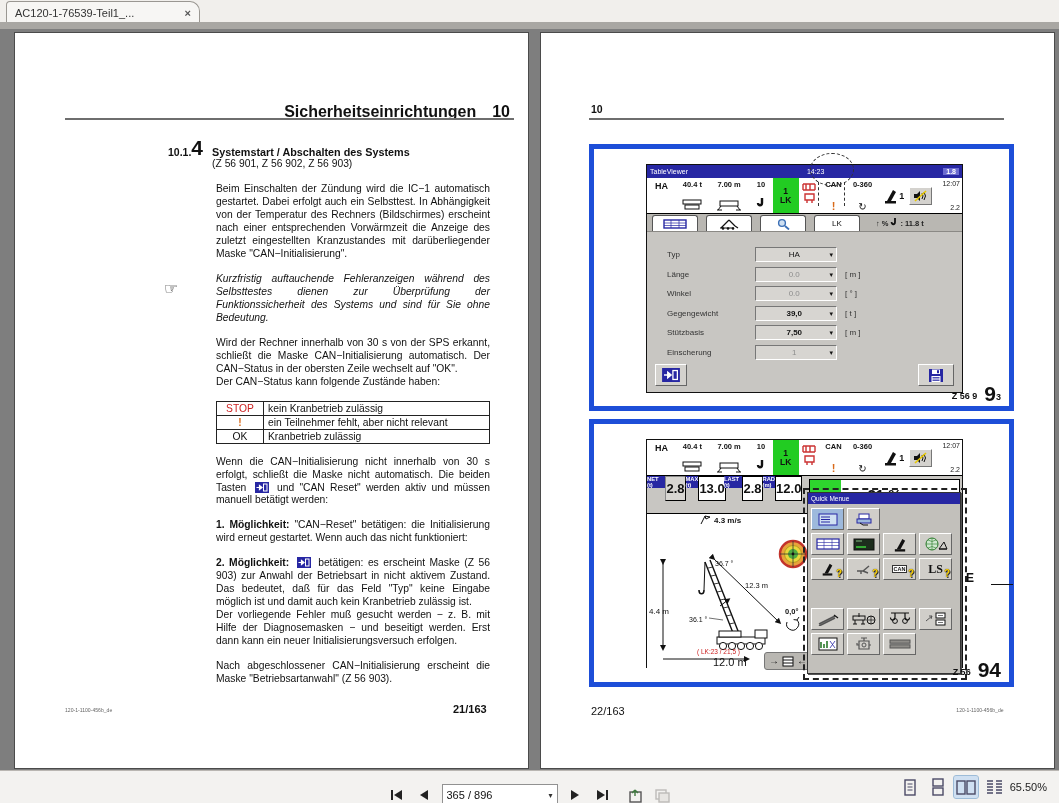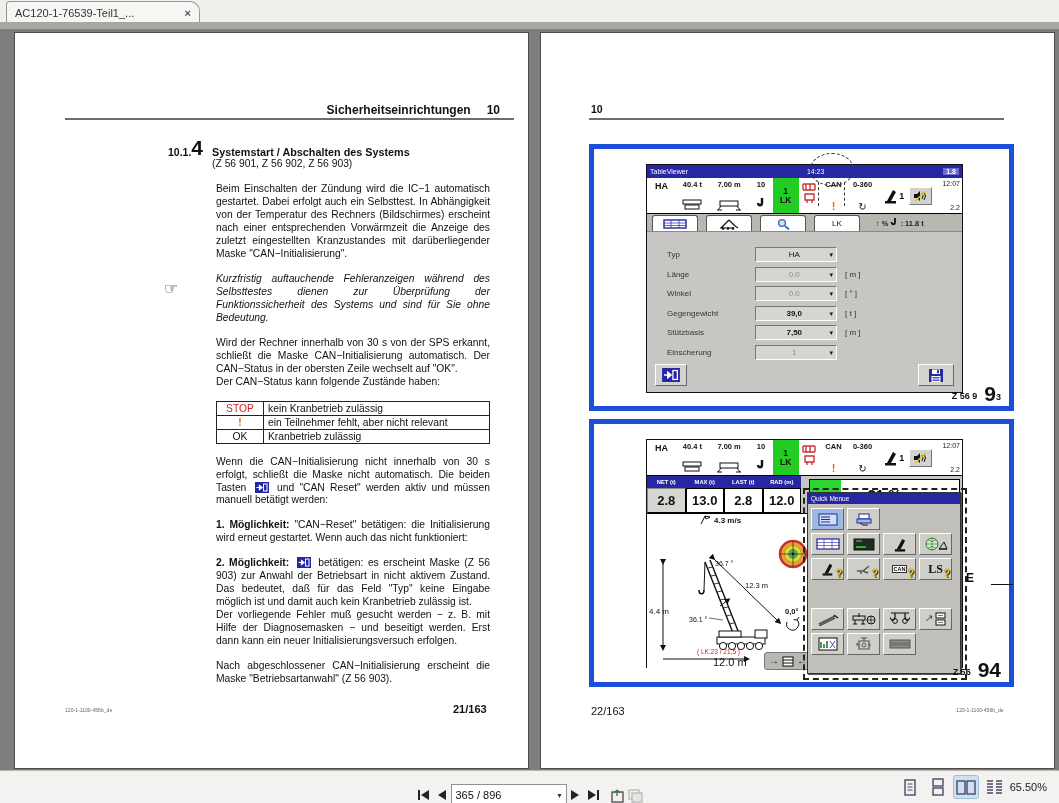--- a/index.html
+++ b/index.html
@@ -11,21 +11,21 @@
         border:1px solid #9a9792;border-bottom:none;border-radius:4px 10px 0 0;
         display:flex;align-items:center;padding:0 8px;font-size:11px;color:#333}
   .btab .ttl{flex:1;white-space:nowrap;overflow:hidden}
   .btab .cls{font-size:11px;font-weight:bold;color:#555;margin-left:6px;cursor:default}
   .tabstrip{position:absolute;top:22px;left:0;right:0;height:7px;background:#a9a7a3}
   
   .page{position:absolute;top:32px;width:513px;height:735px;background:#fff;border:1px solid #4b4b4b}
   #pageL{left:14px}#pageR{left:540px}
   .hdr-rule{position:absolute;height:2px;background:#6e6e6e}
   
-  .lp-header{position:absolute;top:70px;right:28px;font-weight:bold;font-size:12px;display:flex;gap:16px}
+  .lp-header{position:absolute;top:70px;right:18px;font-weight:bold;font-size:16px;display:flex;gap:16px}
   #pageL .hdr-rule{top:85px;left:50px;width:449px}
   .lp-sechead{position:absolute;left:153px;top:104px;display:flex;align-items:flex-start}
   .sec-pre{font-weight:bold;font-size:10.5px;margin-top:9px}
   .sec-big{font-weight:bold;font-size:21px;line-height:21px;margin-right:9px}
   .sec-tit{font-weight:bold;font-size:10.8px;margin-top:9px}
   .sec-refs{font-weight:normal;font-size:10.3px;margin-top:0}
   .lp-col{position:absolute;left:201px;top:150px;width:274px;font-size:10.3px;line-height:1.26;text-align:justify}
   .lp-col p{margin:0 0 12px 0}
   .note{font-style:italic;position:relative}
   .hand{position:absolute;left:-52px;top:6px;font-size:16px;font-style:normal}
@@ -80,21 +80,21 @@
   .frow .un{margin-left:8px;color:#333}
   .hmi-btn{position:absolute;height:20px;background:#d4d2ce;border:1px solid;border-color:#fff #666 #666 #fff;display:flex;align-items:center;justify-content:center}
   #btnExit{left:8px;bottom:6px;width:30px}
   #btnSave{right:8px;bottom:6px;width:34px}
   
   .ann-circ{position:absolute;left:216px;top:4px;width:42px;height:31px;border:1.6px dashed #333;border-radius:50%}
   .ann-l1,.ann-l2{position:absolute;top:33px;height:24px;border-left:1.6px dashed #333}
   .ann-l1{left:224px}.ann-l2{left:250px}
   
   .loadrow{height:37px;display:flex;background:#c8c6c2;border-bottom:1px solid #000}
-  .lcell{width:38.5px;display:flex;flex-direction:column}
+  .lcell{width:38.5px;display:flex;flex-direction:row}
   .lcell .h{height:12px;background:#2727a3;color:#fff;font-size:5.8px;font-weight:bold;display:flex;align-items:center;justify-content:center}
   .lcell .v{height:23px;background:#fff;border:1px solid #000;font-size:13px;font-weight:bold;display:flex;align-items:center;justify-content:center}
   .lcell.sel .v{background:#d8d6d2;border-color:#888 #000 #000 #888}
   .lbar{flex:1;margin:3px 2px 3px 8px;border:1px solid #000;background:#fff;position:relative}
   .lbar .fill{position:absolute;left:0;top:0;bottom:0;background:#2ed52e}
   .lbar .pct{position:absolute;inset:0;display:flex;align-items:center;justify-content:center;font-size:15px;font-weight:bold}
   
   .hmi-main{position:relative;height:154px;background:#fff;overflow:visible}
   .windbox{position:absolute;left:52px;top:1px;display:flex;align-items:center;gap:3px;font-size:8px;font-weight:bold}
   .diag-nav{position:absolute;left:117px;top:138px;width:46px;height:16px;background:#b9b7b2;border:1px solid #777;border-radius:3px;display:flex;align-items:center;justify-content:center;gap:3px;font-size:10px;font-weight:bold;line-height:10px}
@@ -106,21 +106,21 @@
   .qm-btn{background:#d0cec9;border:1px solid;border-color:#fff #666 #666 #fff;display:flex;align-items:center;justify-content:center;position:relative}
   .qm-btn.blue{background:#9db9dc}
   .qm-gap{height:16px}
   .qmark{position:absolute;right:1px;bottom:0;font-size:10px;font-weight:bold;color:#ffd400;text-shadow:0 0 1px #000,1px 1px 0 #333}
   .qm-can{font-size:5.5px;font-weight:bold;border:1px solid #333;padding:0 1px;background:#fff}
   .qm-ls{font-size:12px;font-weight:bold;font-family:"Liberation Serif",serif}
   .e-line{position:absolute;left:397px;top:160px;width:22px;border-top:1.4px solid #111}
   .e-lab{position:absolute;left:372px;top:147px;font-size:12px;font-weight:bold}
   
   .pdfbar{position:absolute;left:0;right:0;bottom:0;height:32px;background:#f3f2f0;border-top:1px solid #b9b6b2}
-  .tb-center{position:absolute;left:50%;top:16px;bottom:0;transform:translateX(-50%);display:flex;align-items:center;}
+  .tb-center{position:absolute;left:50%;top:16px;bottom:0;transform:translateX(-50%);display:flex;align-items:center;gap:9px}
   .tb-right{position:absolute;right:12px;top:0;bottom:0;display:flex;align-items:center;gap:4px}
   .tbtn{width:18px;height:18px;display:flex;align-items:center;justify-content:center}
   .pagebox{width:106px;height:20px;background:#fff;border:1px solid #919191;display:flex;align-items:center;font-size:11px;padding:0 4px}
   .pagebox .pv{flex:1}
   .pagebox .car{font-size:8px;color:#333}
   .zoomtxt{font-size:11px;color:#222}
   .lay{width:24px;height:22px;display:flex;align-items:center;justify-content:center;border-radius:2px}
   .lay.active{background:#cfe0f2;outline:1px solid #9dbcd8}
   svg{display:block}
 </style>

